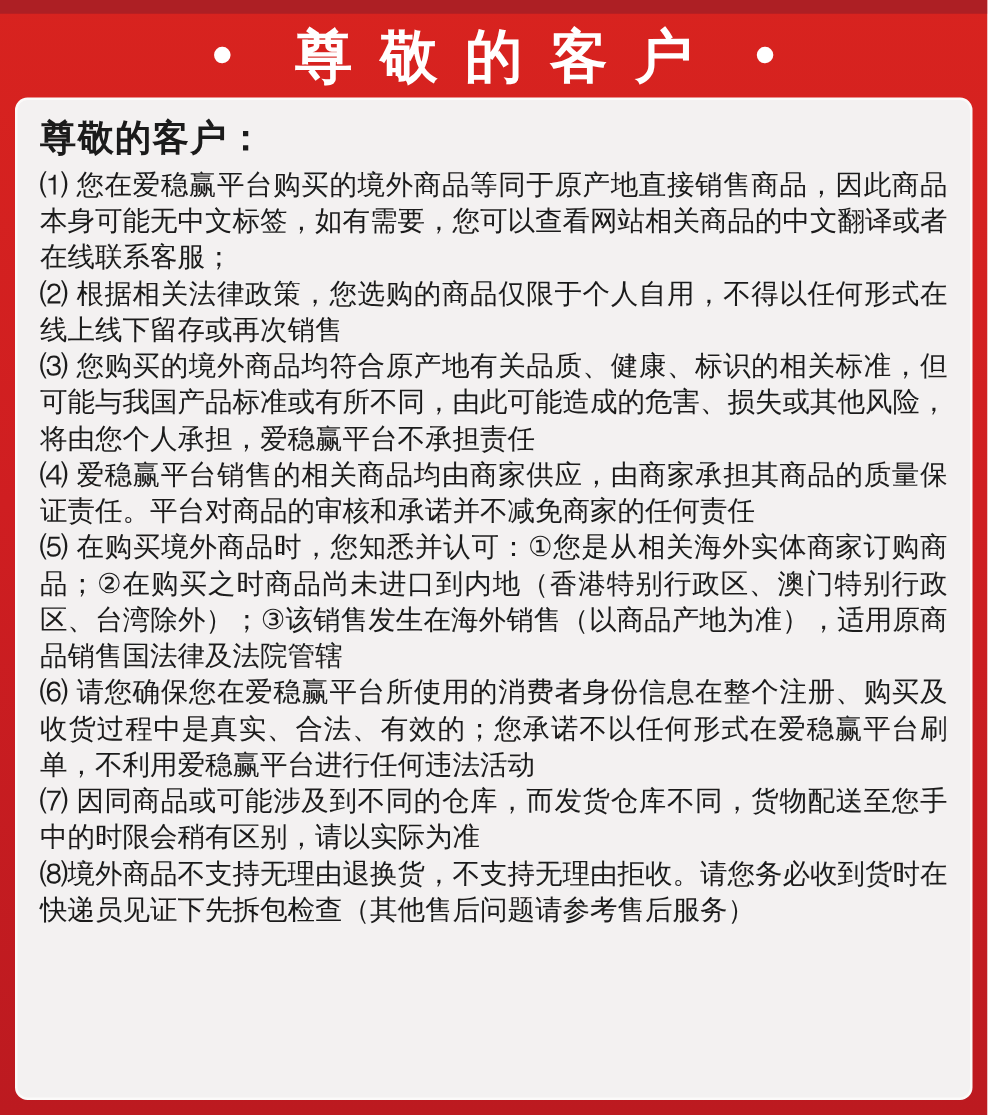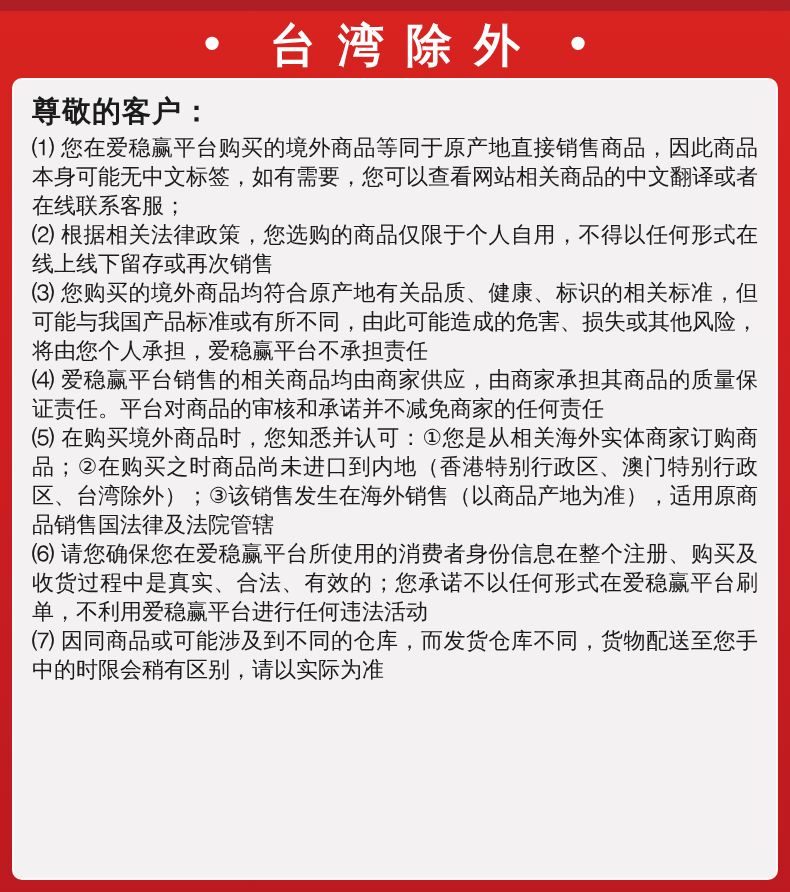--- a/index.html
+++ b/index.html
@@ -76,30 +76,31 @@
 </style>
 </head>
 <body>
 
 <div class="page">
 
   <div class="top-strip"></div>
 
   <div class="header">
     <span class="dot">•</span>
-    <span class="title">台湾除外</span>
+    <span class="title">尊敬的客户</span>
     <span class="dot">•</span>
   </div>
 
   <div class="card">
     <h2 class="salutation">尊敬的客户：</h2>
     <div class="body-text">
       <p>⑴ 您在爱稳赢平台购买的境外商品等同于原产地直接销售商品，因此商品本身可能无中文标签，如有需要，您可以查看网站相关商品的中文翻译或者在线联系客服；</p>
       <p>⑵ 根据相关法律政策，您选购的商品仅限于个人自用，不得以任何形式在线上线下留存或再次销售</p>
       <p>⑶ 您购买的境外商品均符合原产地有关品质、健康、标识的相关标准，但可能与我国产品标准或有所不同，由此可能造成的危害、损失或其他风险，将由您个人承担，爱稳赢平台不承担责任</p>
       <p>⑷ 爱稳赢平台销售的相关商品均由商家供应，由商家承担其商品的质量保证责任。平台对商品的审核和承诺并不减免商家的任何责任</p>
       <p>⑸ 在购买境外商品时，您知悉并认可：①您是从相关海外实体商家订购商品；②在购买之时商品尚未进口到内地（香港特别行政区、澳门特别行政区、台湾除外）；③该销售发生在海外销售（以商品产地为准），适用原商品销售国法律及法院管辖</p>
       <p>⑹ 请您确保您在爱稳赢平台所使用的消费者身份信息在整个注册、购买及收货过程中是真实、合法、有效的；您承诺不以任何形式在爱稳赢平台刷单，不利用爱稳赢平台进行任何违法活动</p>
       <p>⑺ 因同商品或可能涉及到不同的仓库，而发货仓库不同，货物配送至您手中的时限会稍有区别，请以实际为准</p>
+      <p>⑻境外商品不支持无理由退换货，不支持无理由拒收。请您务必收到货时在快递员见证下先拆包检查（其他售后问题请参考售后服务）</p>
     </div>
   </div>
 
 </div>
 
 </body></html>

